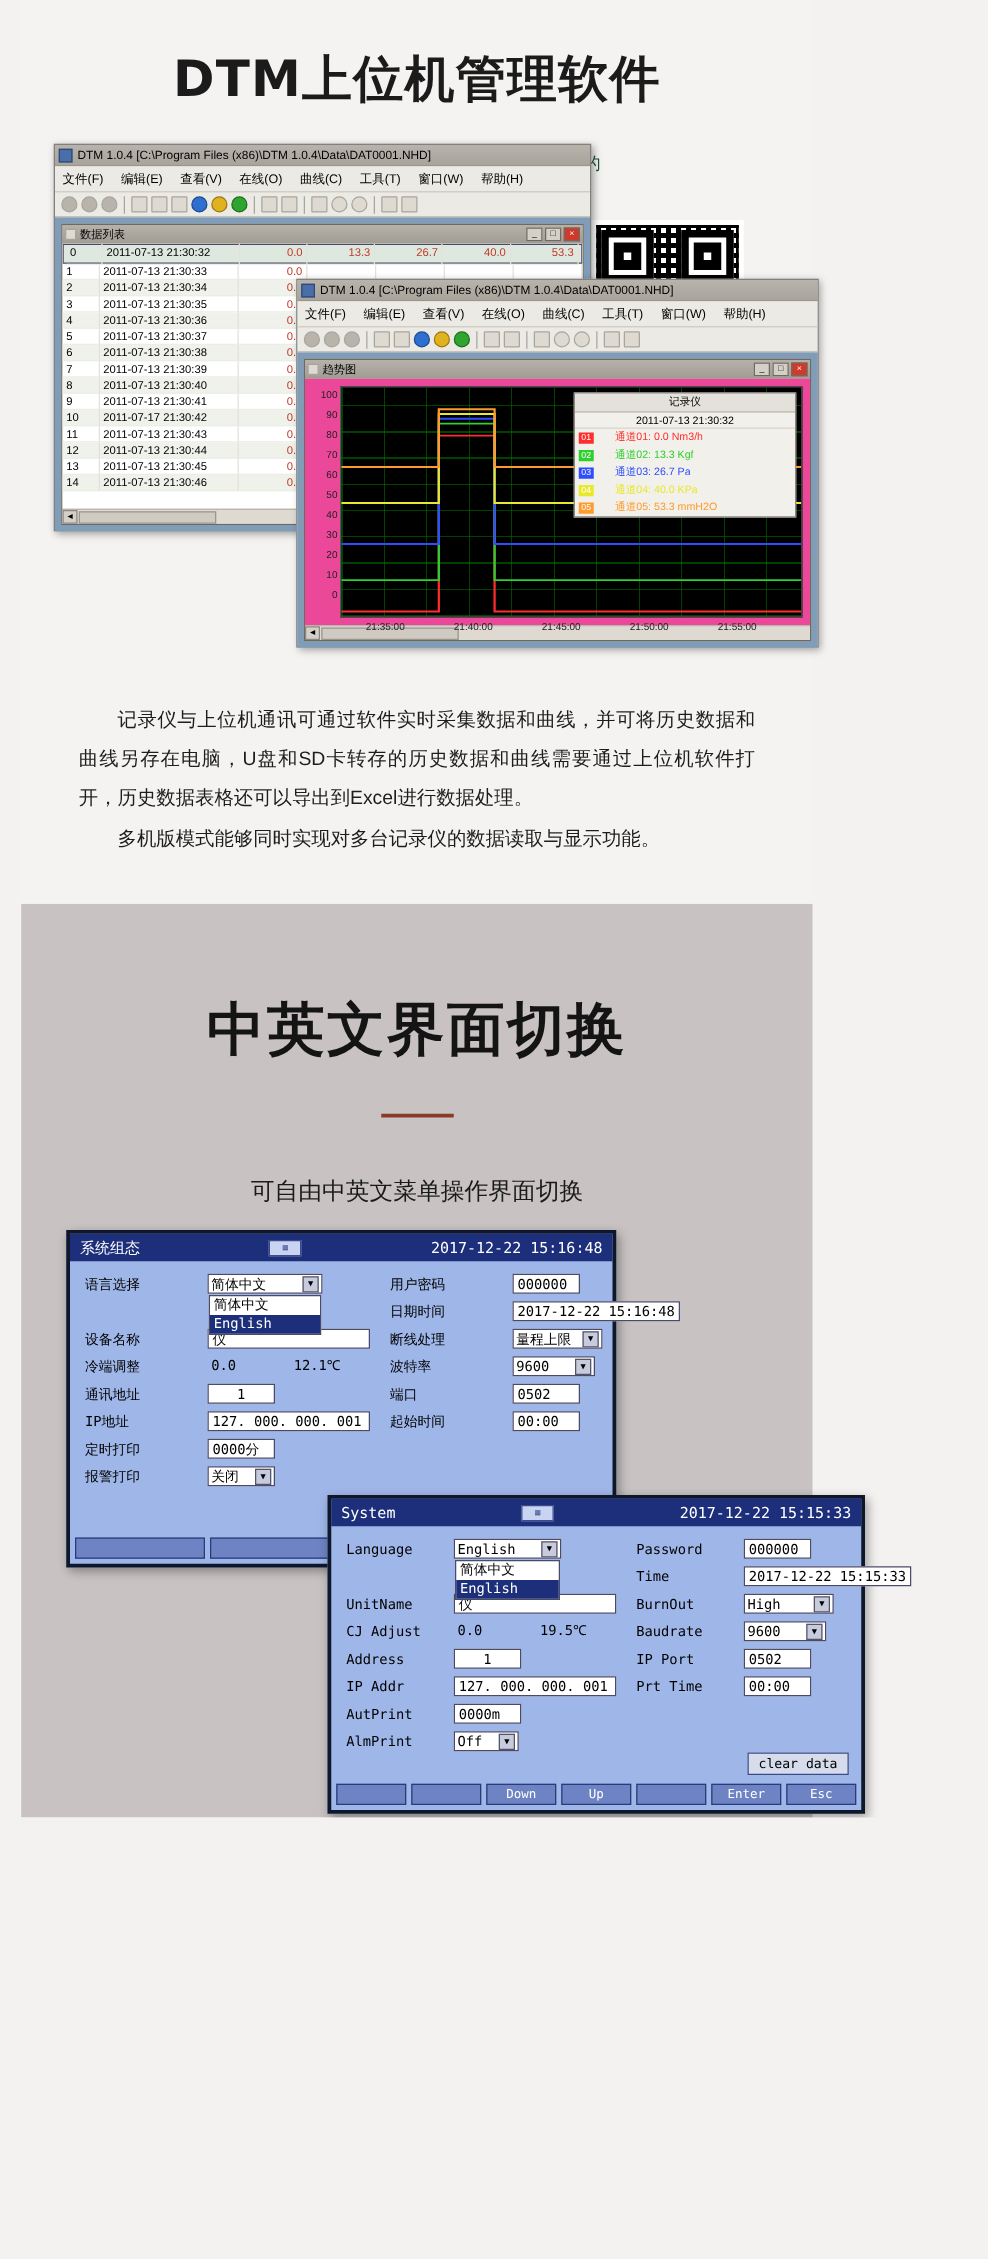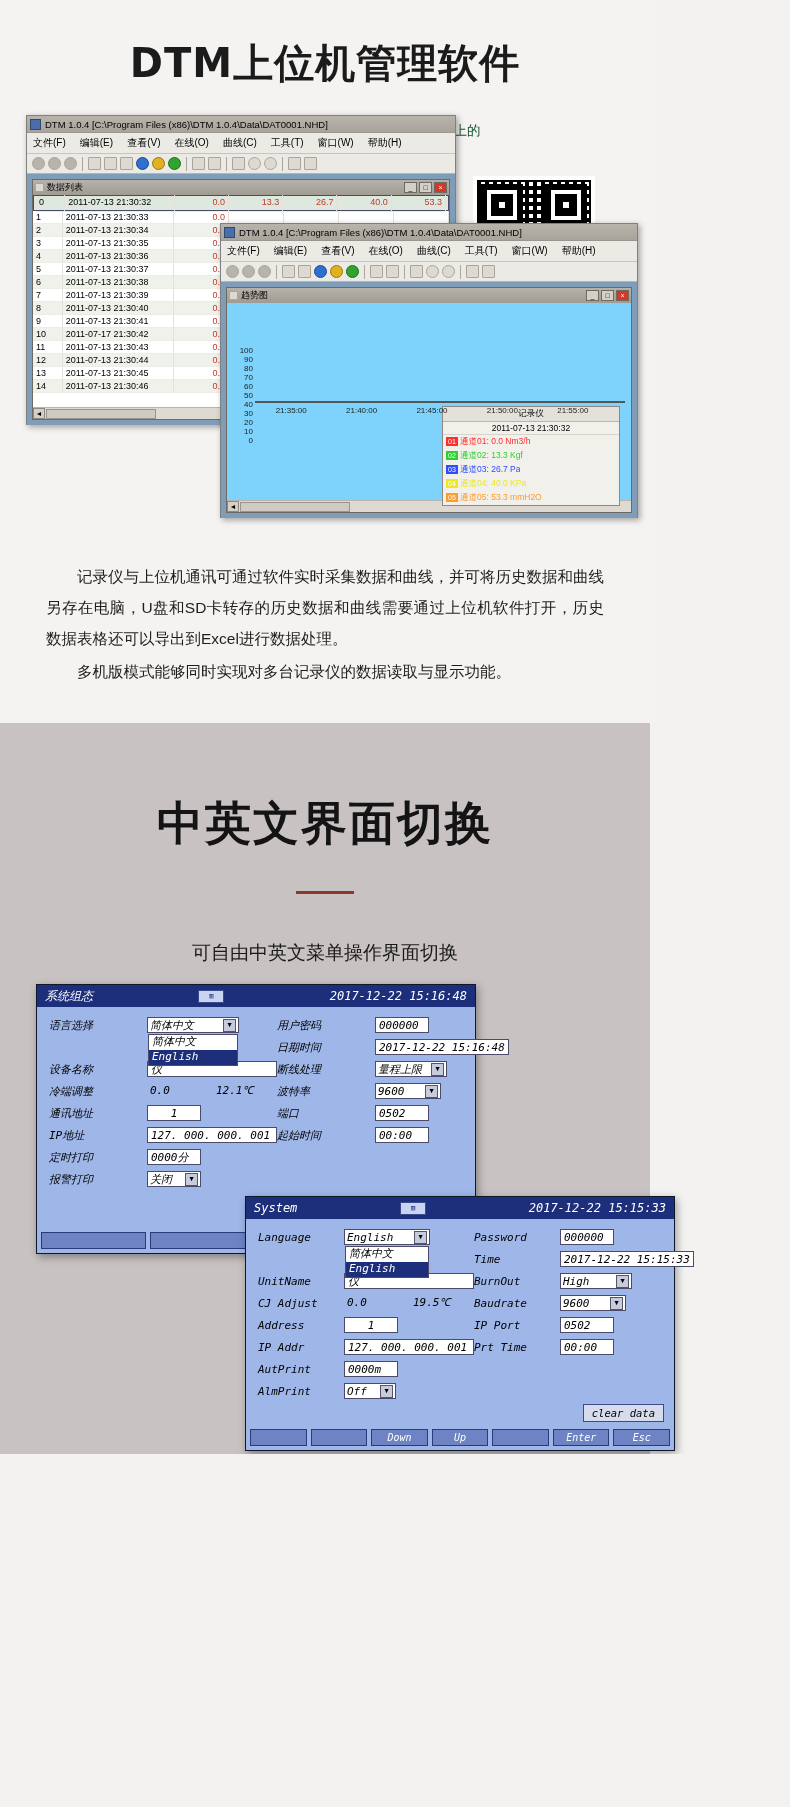--- a/index.html
+++ b/index.html
@@ -3,21 +3,21 @@
 <meta charset="utf-8">
 <style>
   * { box-sizing: border-box; }
   html, body { margin:0; padding:0; }
   body {
     width: 790px;
     font-family: "Liberation Sans", sans-serif;
     background: #f4f2f0;
     color: #222;
   }
-  .page { width: 650px; position: relative; }
+  .page { width: 650px; position: relative; padding-left: 17px; }
 
   
   .sec1 { background:#f5f3f1; padding: 22px 0 34px 0; position: relative; }
   .main-title {
     text-align:center;
     font-size: 40px;
     font-weight: bold;
     letter-spacing: 1px;
     color:#1b1b1b;
     margin: 14px 0 8px 0;
@@ -179,21 +179,21 @@
   .hscroll {
     height:12px;background:#dedad2;border-top:1px solid #b9b5ad;
     display:flex;align-items:center;
   }
   .hscroll .arrow {
     width:12px;height:11px;background:#d4d0c8;border:1px solid #8d8981;font-size:7px;text-align:center;line-height:9px;
   }
   .hscroll .thumb { width:110px;height:10px;background:#cfcbc3;border:1px solid #9a968e;margin-left:1px;}
 
   
-  .chartarea { flex:1; background:#7dd3fc; padding:6px; display:flex;align-items:center; }
+  .chartarea { flex:1; background:#ec4899; padding:6px; display:flex; }
   .plot {
     background:#000;
     flex:1;
     position:relative;
     border:1px solid #555;
   }
   .plot .grid {
     position:absolute; inset:0;
     background-image:
       repeating-linear-gradient(0deg, rgba(0,120,0,.55) 0 1px, transparent 1px 21px),
@@ -209,21 +209,21 @@
     display:flex; justify-content:space-around;
     font-size:8px; color:#222;
   }
   .legend {
     position:absolute; right:4px; top:4px;
     width:178px; background:#f2f0ea; border:1px solid #8d8981;
     font-size:8.5px;
   }
   .legend .lghead { text-align:center; background:#e4e1da; border-bottom:1px solid #b9b5ad; padding:1px; }
   .legend .lgtime { text-align:center; padding:1px; border-bottom:1px solid #d8d4cc;}
-  .lgrow { display:flex; align-items:center; gap:2px; padding:1px 3px; }
+  .lgrow { display:flex; align-items:center; gap:17px; padding:1px 3px; }
   .lgsw { width:12px; height:9px; font-size:7px; color:#fff; text-align:center; line-height:9px;}
   .lgtxt { white-space:nowrap; overflow:hidden; }
 
   .para {
     margin: 26px 46px 0 46px;
     font-size: 15.5px;
     line-height: 31px;
     color:#1d1d1d;
     text-align: justify;
   }
@@ -243,23 +243,22 @@
   .rule { width:58px;height:3px;background:#8b3a2a;margin: 36px auto 0 auto; }
   .subline { text-align:center; font-size:19px; margin: 46px 0 18px 0; color:#1a1a1a;}
 
   
   .instwrap { position:relative; height: 470px; }
   .inst {
     position:absolute;
     font-family:"DejaVu Sans Mono", monospace;
     font-size: 11px;
     color:#000;
-    border:1px solid #0f172a;
+    border:3px solid #0f172a;
     box-shadow: 2px 3px 8px rgba(0,0,0,.35);
-    font-style: italic;
   }
   .inst.cn { left: 36px; top: 0; width: 440px; height: 270px; background:#9fb6e8; }
   .inst.en { left: 245px; top: 212px; width: 430px; height: 255px; background:#9fb6e8; }
 
   .inst-bar {
     height: 22px; background:#1d2f7a; color:#fff;
     display:flex;align-items:center;justify-content:space-between;
     padding: 0 8px; font-size: 12px;
   }
   .inst-bar .barmid {
@@ -283,21 +282,21 @@
   .sel .arrowbox {
     margin-left:auto; width:13px;height:13px;background:#c6ccdd;border:1px solid #556;
     display:flex;align-items:center;justify-content:center;font-size:7px;
   }
   .dropdown {
     position:absolute; left:0; top:16px; width:100%;
     background:#fff;border:1px solid #4a4a6a; z-index:5;
   }
   .dropdown div { height:15px;line-height:14px;padding:0 3px; }
   .dropdown div.hi { background:#1d2f7a;color:#fff; }
-  .cols { display:flex; }
+  .cols { display:flex; gap: 16px; }
   .col { flex:1; }
   .btnbar {
     position:absolute; left:4px; right:4px; bottom:4px;
     display:flex; gap:4px;
   }
   .ibtn {
     flex:1; height:17px; background:#6d83c4; border:1px solid #2b3a78;
     color:#fff; font-size:10px; text-align:center; line-height:15px;
   }
   .ibtn.blank { background:#6d83c4; }

